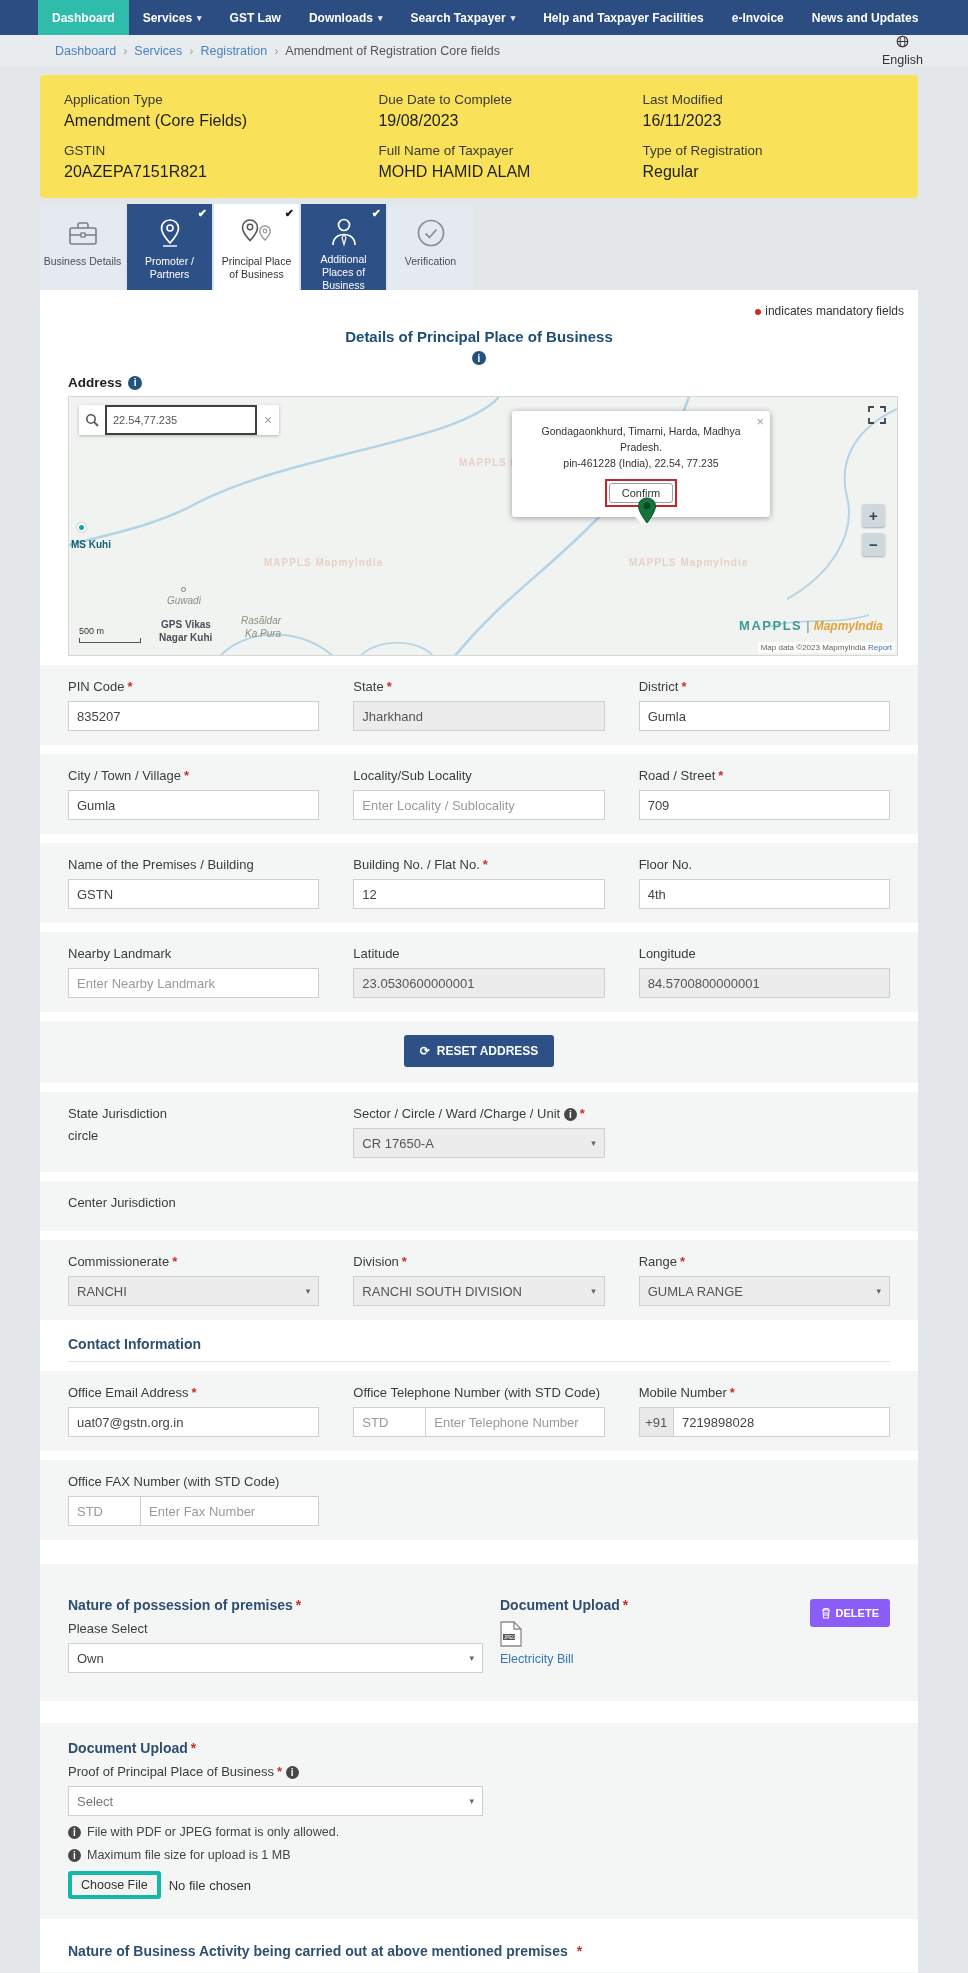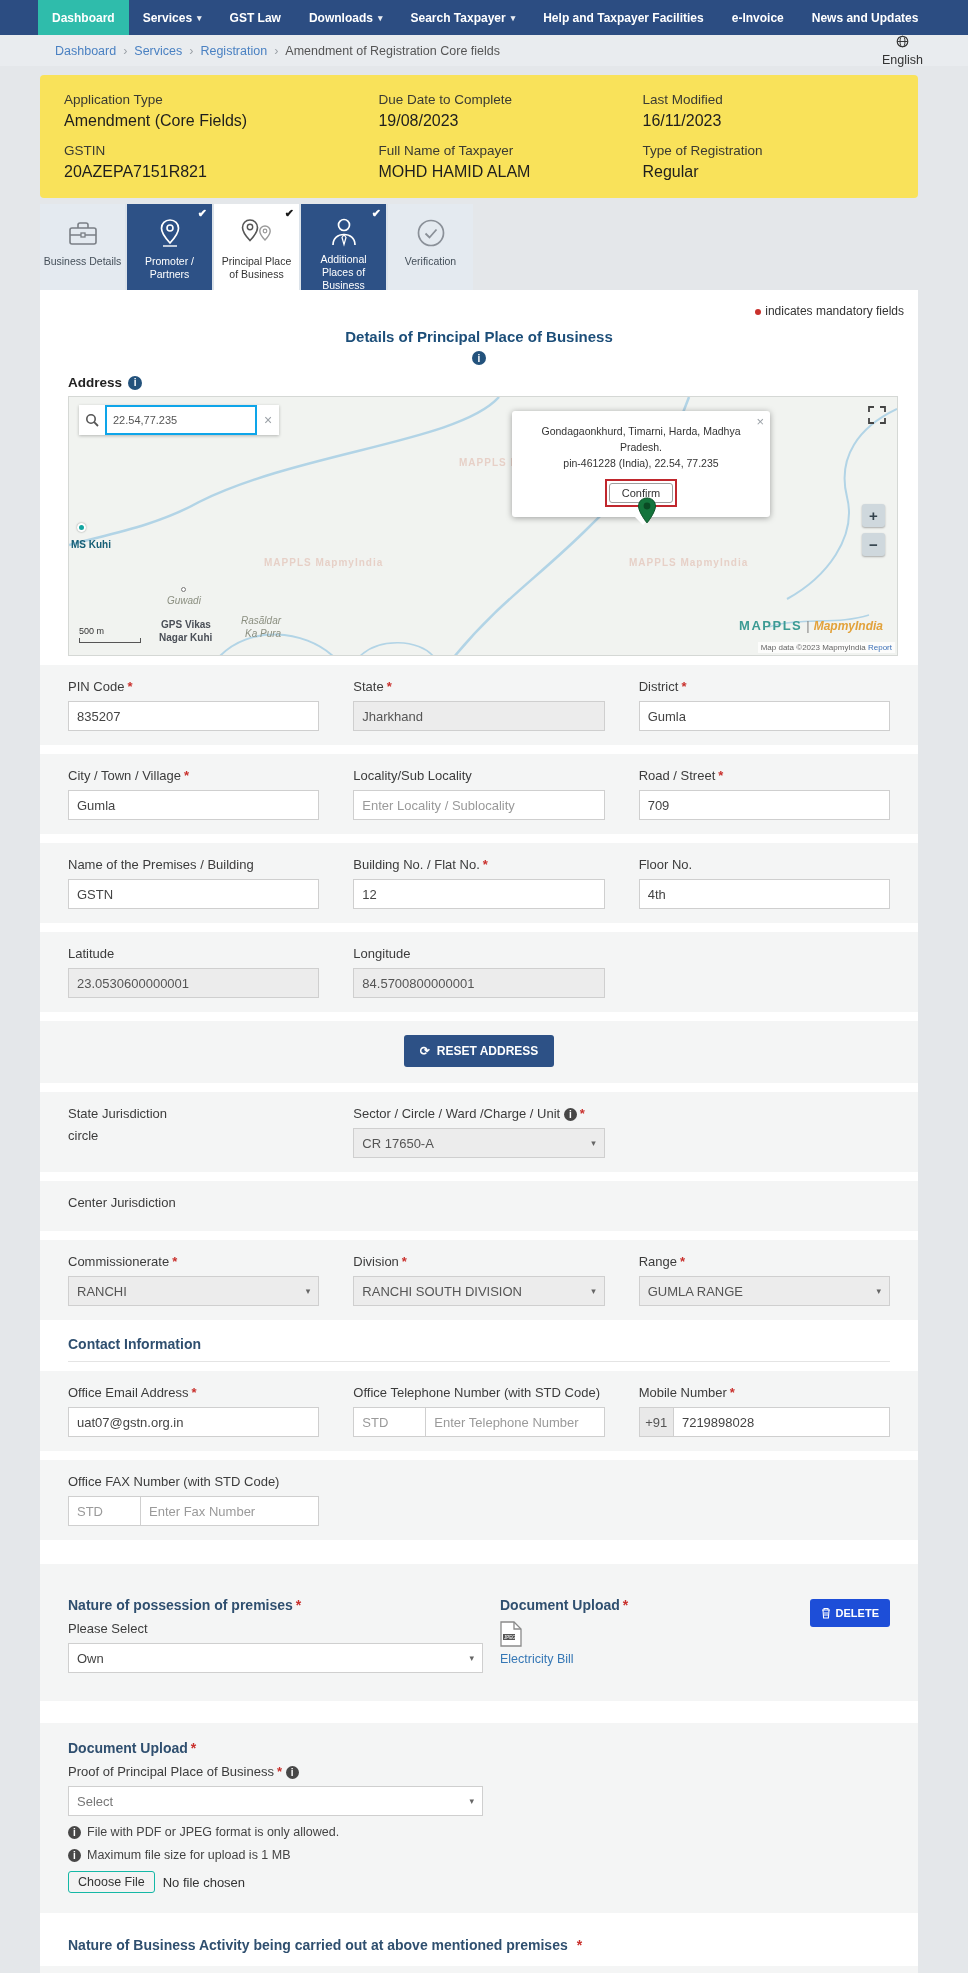--- a/index.html
+++ b/index.html
@@ -45,21 +45,21 @@
   .red-dot { display:inline-block; width:6px; height:6px; border-radius:50%; background:#c9302c; margin-right:4px; vertical-align:middle; }
   .title-row { margin:10px 16px 0; font-size:15px; color:#1c4e79; font-weight:bold; display:flex; align-items:center; gap:6px;flex-direction:column; }
   .addr-row { margin:10px 28px 6px; font-size:13.5px; color:#222; font-weight:bold; display:flex; align-items:center; gap:6px; }
   .info-i { display:inline-flex; width:14px; height:14px; border-radius:50%; background:#23527c; color:#fff; font-size:10px; font-weight:bold; align-items:center; justify-content:center; font-style:normal; flex:0 0 auto; }
   .info-i.gray { background:#474747; width:13px; height:13px; }
   
   .map { position:relative; margin:0 20px 0 28px; width:830px; height:260px; background:#f1f3f0; border:1px solid #d5d8d5; overflow:hidden; }
   .map svg.streams { position:absolute; left:0; top:0; }
   .map-search { position:absolute; left:10px; top:8px; display:flex; align-items:center; background:#fff; box-shadow:0 1px 3px rgba(0,0,0,.25); }
   .ms-btn { width:26px; height:30px; display:flex; align-items:center; justify-content:center; background:#fff; border:none; cursor:pointer; }
-  .ms-input { width:152px; height:30px; border:2px solid #0ea5e9; font-size:11px; color:#555; padding:0 6px; outline:none; }
+  .ms-input { width:152px; height:30px; border:2px solid #404040; font-size:11px; color:#555; padding:0 6px; outline:none; }
   .ms-clear { width:22px; height:30px; border:none; background:#fff; color:#9aa0a6; font-size:14px; cursor:pointer; }
   .fullscreen { position:absolute; right:10px; top:8px; width:20px; height:20px; cursor:pointer; }
   .popup { position:absolute; left:443px; top:14px; width:258px; background:#fff; border-radius:3px; box-shadow:0 1px 6px rgba(0,0,0,.35); padding:13px 18px 10px; }
   .popup:after { content:""; position:absolute; left:123px; bottom:-8px; border:8px solid transparent; border-top-color:#fff; border-bottom:none; }
   .popup-close { position:absolute; top:3px; right:6px; color:#9aa0a6; font-size:13px; cursor:pointer; }
   .popup-text { font-size:10.5px; color:#333; text-align:center; line-height:1.5; font-weight:normal; }
   .confirm-wrap { margin:8px auto 0; width:max-content; border:2px solid #c0272d; padding:2px; }
   .confirm-btn { border:1px solid #9e9e9e; background:#fff; border-radius:3px; font-size:11px; color:#333; padding:3px 12px; cursor:pointer; }
   .pin { position:absolute; left:568px; top:100px; }
   .zoom-btn { position:absolute; right:12px; width:23px; height:23px; background:#cfd8dd; color:#33424c; border:none; border-radius:3px; font-size:15px; font-weight:bold; line-height:1; cursor:pointer; box-shadow:0 1px 2px rgba(0,0,0,.3); }
@@ -93,24 +93,24 @@
   .btn-navy { background:#2d5186; color:#fff; border:none; font-size:12px; font-weight:bold; padding:9px 16px; border-radius:3px; cursor:pointer; display:inline-flex; align-items:center; gap:7px; }
   .plain13 { font-size:13px; color:#3c3c3c; margin:5px 0 7px; }
   .sect-h { margin:16px 28px 0; padding-bottom:9px; border-bottom:1px solid #e4e4e4; font-size:14px; font-weight:bold; color:#2f4f6f; display:flex; align-items:center; gap:6px; }
   .std-group { display:flex; }
   .std-group .std { width:72px; border-right:none; }
   .prefix-box { width:40px; height:30px; background:#e9e9e9; border:1px solid #cfcfcf; border-right:none; display:flex; align-items:center; justify-content:center; font-size:13px; color:#555; }
   .poss-flex { display:flex; }
   .subt { font-size:14px; font-weight:bold; color:#2f4f6f; margin:24px 0 8px; }
   .doc-file { display:flex; flex-direction:column; gap:5px; margin-top:4px; }
   .file-link { color:#3577b5; font-size:12.5px; text-decoration:none; cursor:pointer; }
-  .btn-delete { background:#1d4ed8; color:#fff; border:none; font-size:11px; font-weight:bold; padding:7px 11px; border-radius:3px; cursor:pointer; display:inline-flex; align-items:center; gap:5px; height:28px; }
+  .btn-delete { background:#8b5cf6; color:#fff; border:none; font-size:11px; font-weight:bold; padding:7px 11px; border-radius:3px; cursor:pointer; display:inline-flex; align-items:center; gap:5px; height:28px; }
   .note-line { display:flex; align-items:center; gap:6px; font-size:12.5px; color:#444; margin:9px 0; }
   .file-ctl { display:flex; align-items:center; gap:8px; margin-top:4px; }
-  .file-btn { background:#f3f3f3; border:1px solid #14b8a6; border-radius:3px; font-size:12.5px; color:#333; padding:3px 9px; cursor:pointer; font-family:"Liberation Sans",sans-serif; }
+  .file-btn { background:#f3f3f3; border:4px solid #14b8a6; border-radius:3px; font-size:12.5px; color:#333; padding:3px 9px; cursor:pointer; font-family:"Liberation Sans",sans-serif; }
   .file-none { font-size:13px; color:#333; }
   .cb-grid { display:grid; grid-template-columns:1.12fr 1.08fr 1fr; column-gap:30px; }
   .cb-row { display:flex; align-items:center; gap:10px; margin:25px 0 18px; }
   .cb { width:17px; height:17px; border:1px solid #c4c4c4; background:#fff; border-radius:2px; flex:0 0 auto; cursor:pointer; position:relative; }
   .cb-label { font-size:13px; color:#3c3c3c; }
 </style>
 </head>
 <body>
 
 <div class="navbar">
@@ -347,20 +347,21 @@
     <div class="fg"><label class="req">Road / Street</label><input class="inp" value="709" style=""></div>
   </div>
 
   <div class="band grid3">
     <div class="fg"><label>Name of the Premises / Building</label><input class="inp" value="GSTN" style=""></div>
     <div class="fg"><label class="req">Building No. / Flat No.</label><input class="inp" value="12" style=""></div>
     <div class="fg"><label>Floor No.</label><input class="inp" value="4th" style=""></div>
   </div>
 
   <div class="band grid3">
+    <div class="fg"><label>Nearby Landmark</label><input class="inp" placeholder="Enter Nearby Landmark" style=""></div>
     <div class="fg"><label>Latitude</label><input class="inp disabled" disabled="" value="23.0530600000001" style=""></div>
     <div class="fg"><label>Longitude</label><input class="inp disabled" disabled="" value="84.5700800000001" style=""></div>
   </div>
 
   <div class="band reset-row">
     <button class="btn-navy">
       <span>⟳</span>
       <span>RESET ADDRESS</span>
     </button>
   </div>

